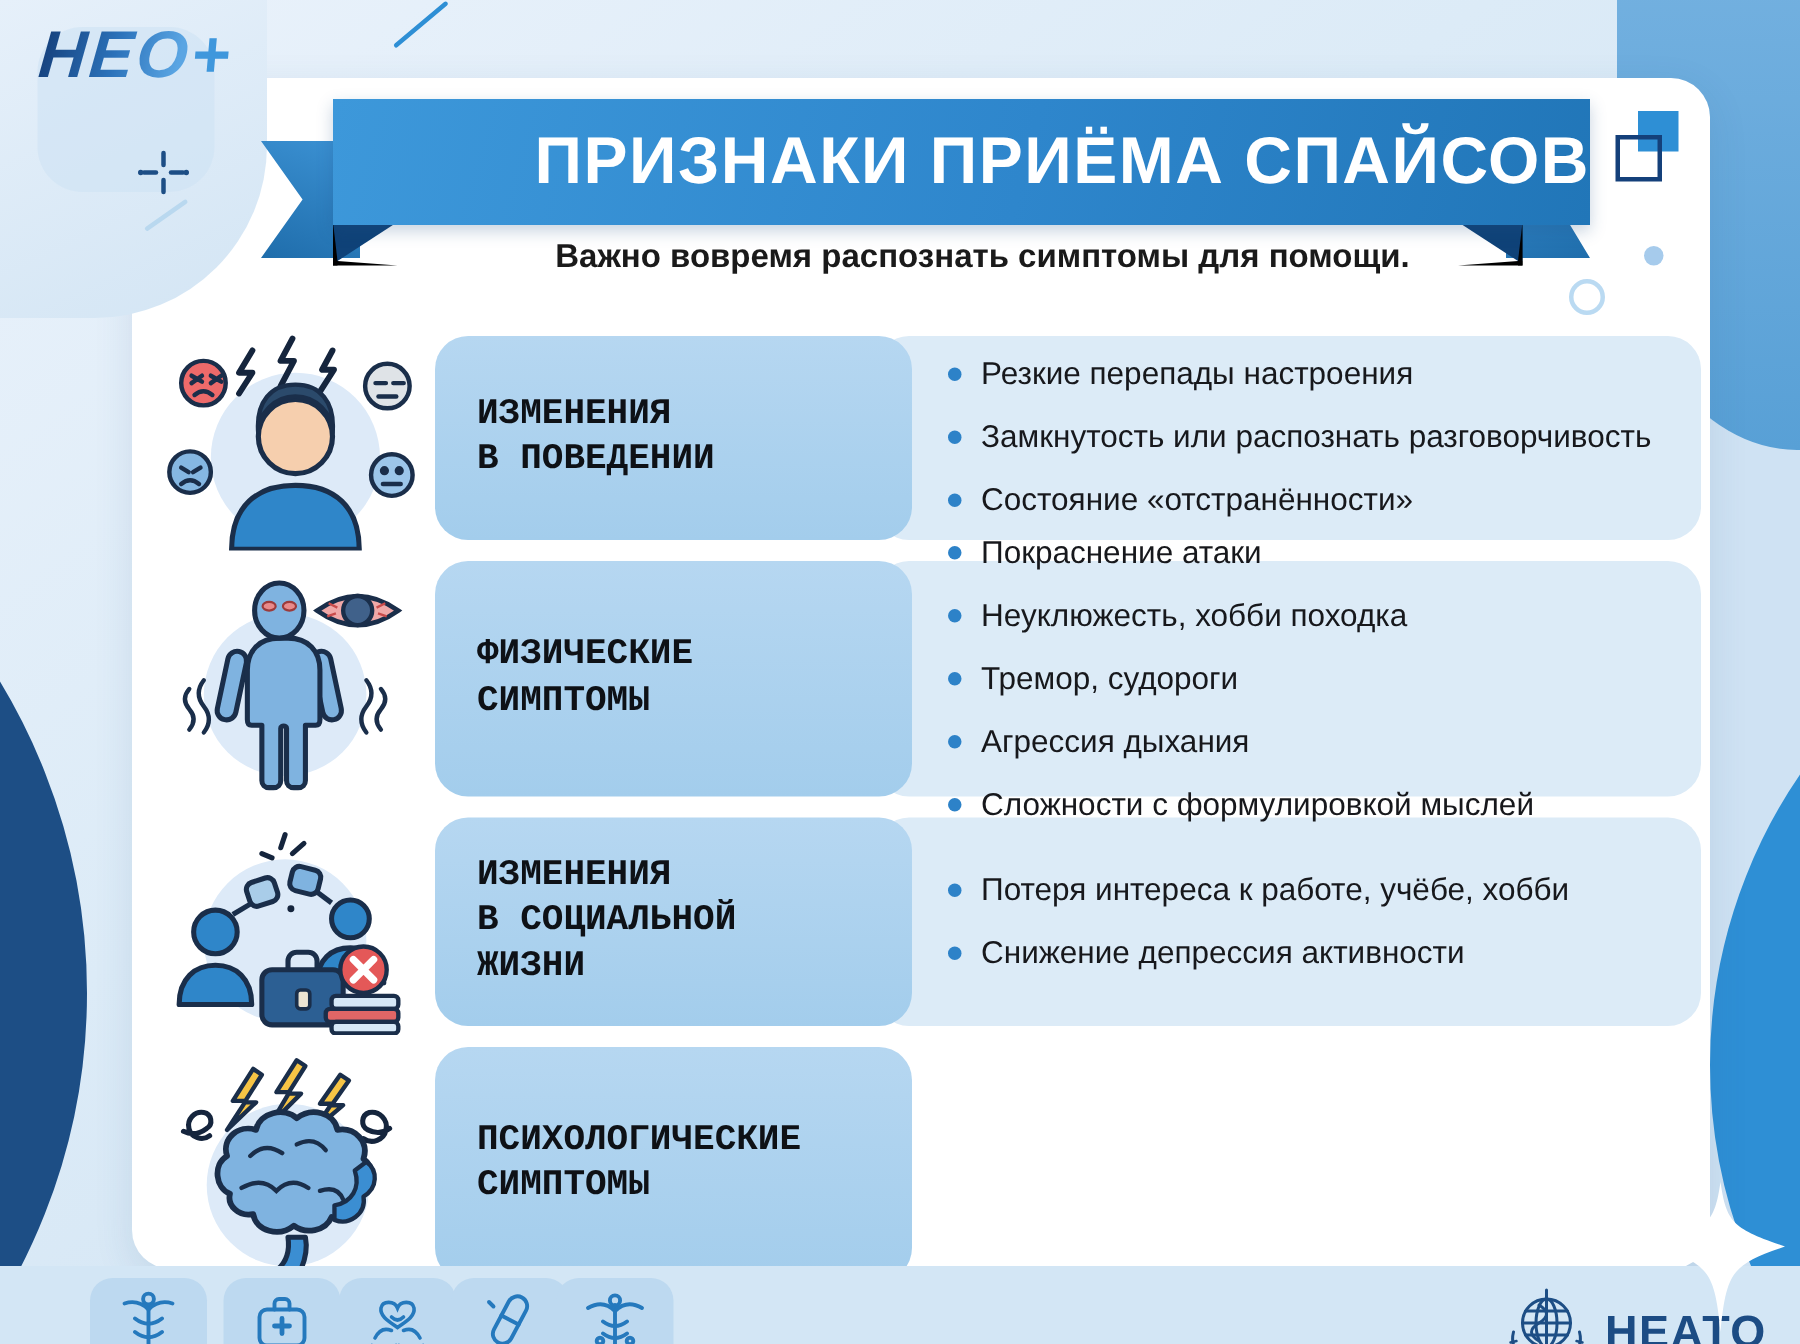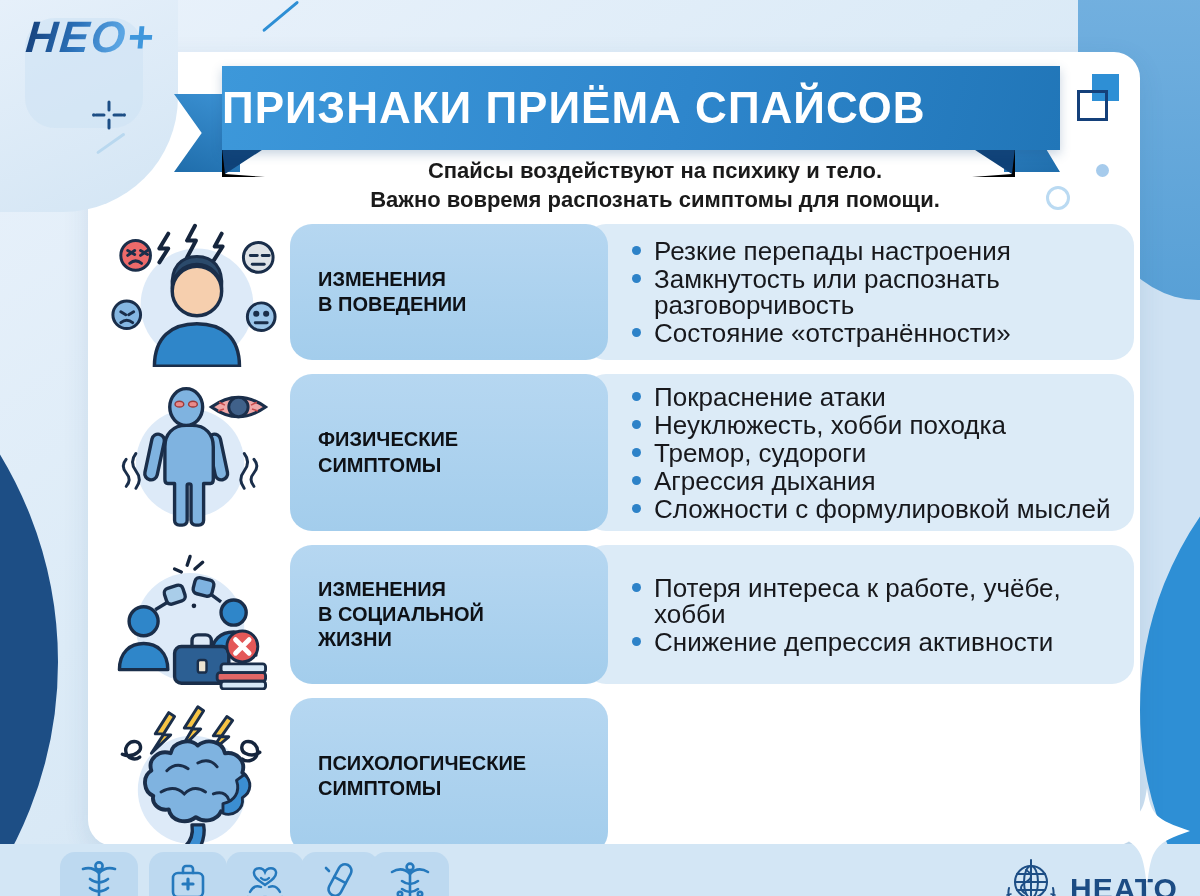--- a/index.html
+++ b/index.html
@@ -39,21 +39,21 @@
   .diag2{left:96px;top:152px;width:34px;height:3px;background:#b9d8ef;border-radius:2px;
     transform:rotate(-35deg);transform-origin:left top;z-index:3;}
   .sq-fill{left:1092px;top:74px;width:27px;height:27px;background:#2e8fd5;z-index:3;}
   .sq-outline{left:1077px;top:90px;width:25px;height:25px;border:3px solid #14407a;z-index:3;}
   .dot-fill{left:1096px;top:164px;width:13px;height:13px;border-radius:50%;background:#a6cbec;z-index:3;}
   .circle-o{left:1046px;top:186px;width:18px;height:18px;border-radius:50%;border:3px solid #badaf2;z-index:3;}
 
   
   .ribbon{left:222px;top:66px;width:838px;height:84px;z-index:5;
     background:linear-gradient(105deg,#3d98da 0%,#2e86cc 55%,#2176b8 100%);
-    display:flex;align-items:center;justify-content:flex-start;
+    display:flex;align-items:center;justify-content:flex-end;
     box-shadow:0 4px 10px rgba(30,80,130,.25);}
   .ribbon-title{margin:0;font-size:44px;font-weight:800;color:#ffffff;letter-spacing:1px;white-space:nowrap;}
   .tail{top:94px;height:78px;background:linear-gradient(200deg,#3c92d4,#1f6dab);z-index:4;}
   .tail-left{left:174px;width:66px;clip-path:polygon(0 0,100% 0,100% 100%,0 100%,42% 50%);}
   .tail-right{left:1004px;width:56px;clip-path:polygon(0 0,100% 0,58% 50%,100% 100%,0 100%);
     background:linear-gradient(160deg,#3c92d4,#1f6dab);}
   .fold{width:0;height:0;border-style:solid;z-index:4;}
   .fold-left{left:222px;top:148px;border-top:26px solid #0f4278;border-right:40px solid transparent;}
   .fold-right{left:972px;top:148px;border-top:26px solid #0f4278;border-left:40px solid transparent;}
 
@@ -62,25 +62,25 @@
 
   
   .rows{left:94px;top:224px;width:1040px;display:flex;flex-direction:column;gap:14px;z-index:3;position:absolute;}
   .row{display:flex;align-items:stretch;}
   .row.r1{height:136px}.row.r2{height:157px}.row.r3{height:139px}.row.r4{height:156px}
   .row-icon{flex:0 0 196px;display:flex;align-items:center;justify-content:center;overflow:visible;}
   .row-icon svg{width:178px;height:150px;}
   .hd-box{flex:0 0 318px;background:linear-gradient(180deg,#b6d7f1,#a3cdec);border-radius:22px;
     margin-right:-24px;position:relative;z-index:1;display:flex;align-items:center;
     box-sizing:border-box;padding:10px 16px 10px 28px;}
-  .hd{font-size:20px;font-weight:800;color:#0e1116;line-height:1.26;white-space:pre-line;}
+  .hd{font-size:24px;font-weight:800;color:#0e1116;line-height:1.26;white-space:pre-line;font-family:Liberation Mono, monospace;}
   .bl-box{flex:1;background:#dcebf7;border-radius:22px;display:flex;align-items:center;
     box-sizing:border-box;padding:8px 14px 8px 0;}
   ul.bl{list-style:none;margin:0;padding:0 0 0 70px;width:100%;}
-  .bl li{position:relative;font-size:26px;line-height:26px;color:#17181c;margin:2px 0;font-weight:500;}
+  .bl li{position:relative;font-size:21px;line-height:26px;color:#17181c;margin:16px 0;font-weight:500;}
   .bl li::before{content:"";position:absolute;left:-22px;top:8px;width:9px;height:9px;
     border-radius:50%;background:#2d82c8;}
 
   
   .footer-band{left:0;top:844px;width:100%;height:52px;background:#d3e6f5;z-index:4;}
   .tile{top:852px;width:78px;height:62px;border-radius:15px;background:#bdd9f0;z-index:5;
     display:flex;justify-content:center;align-items:flex-start;padding-top:7px;box-sizing:border-box;}
   .t1{left:60px}.t2{left:149px}.t3{left:226px}.t4{left:301px}.t5{left:371px}
   .org{left:1002px;top:856px;display:flex;align-items:flex-start;gap:10px;z-index:5;position:absolute;}
   .org-name{font-size:30px;font-weight:800;color:#1c4c84;margin-top:16px;letter-spacing:1px;}
@@ -122,21 +122,20 @@
 
   <div class="abs tail tail-left"></div>
   <div class="abs tail tail-right"></div>
   <div class="abs fold fold-left"></div>
   <div class="abs fold fold-right"></div>
   <div class="abs ribbon">
     <h1 class="ribbon-title">ПРИЗНАКИ ПРИЁМА СПАЙСОВ</h1>
   </div>
 
   <div class="abs subtitle">
-    <div>Спайсы воздействуют на психику и тело.</div>
     <div>Важно вовремя распознать симптомы для помощи.</div>
   </div>
 
   <div class="rows">
 
     <div class="row r1">
       <div class="row-icon">
         <svg viewBox="0 0 180 150">
           <circle cx="95" cy="88" r="57" fill="#ddeaf8"></circle>
           <g stroke="#15253d" stroke-width="4" fill="none" stroke-linecap="round" stroke-linejoin="round">

